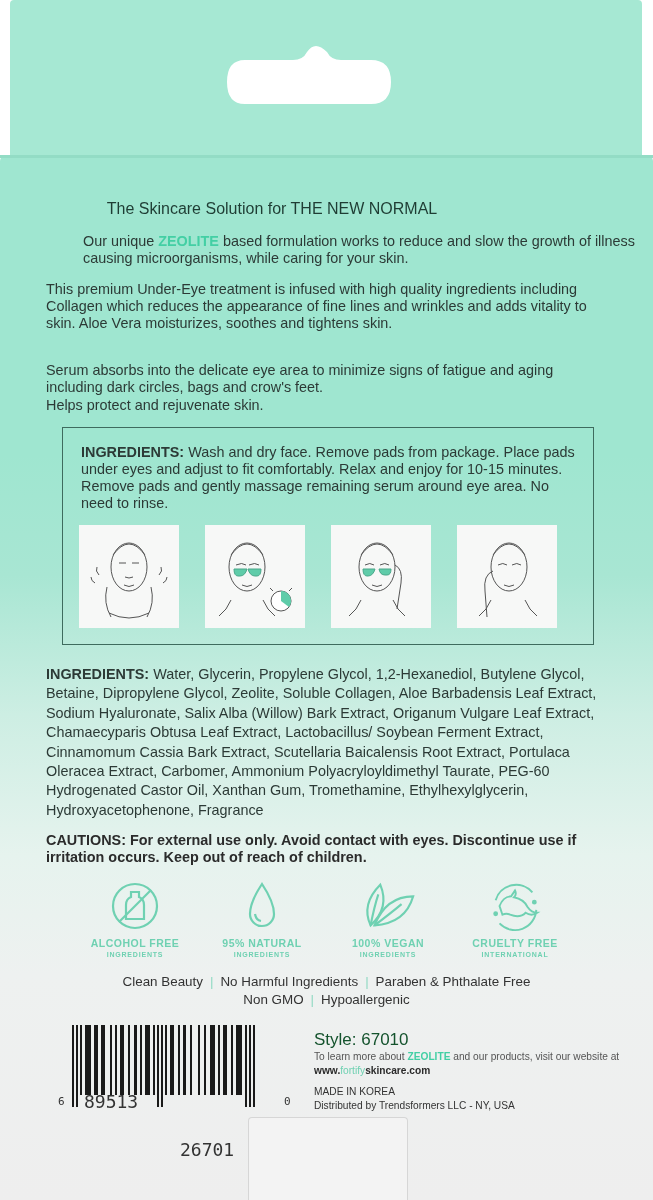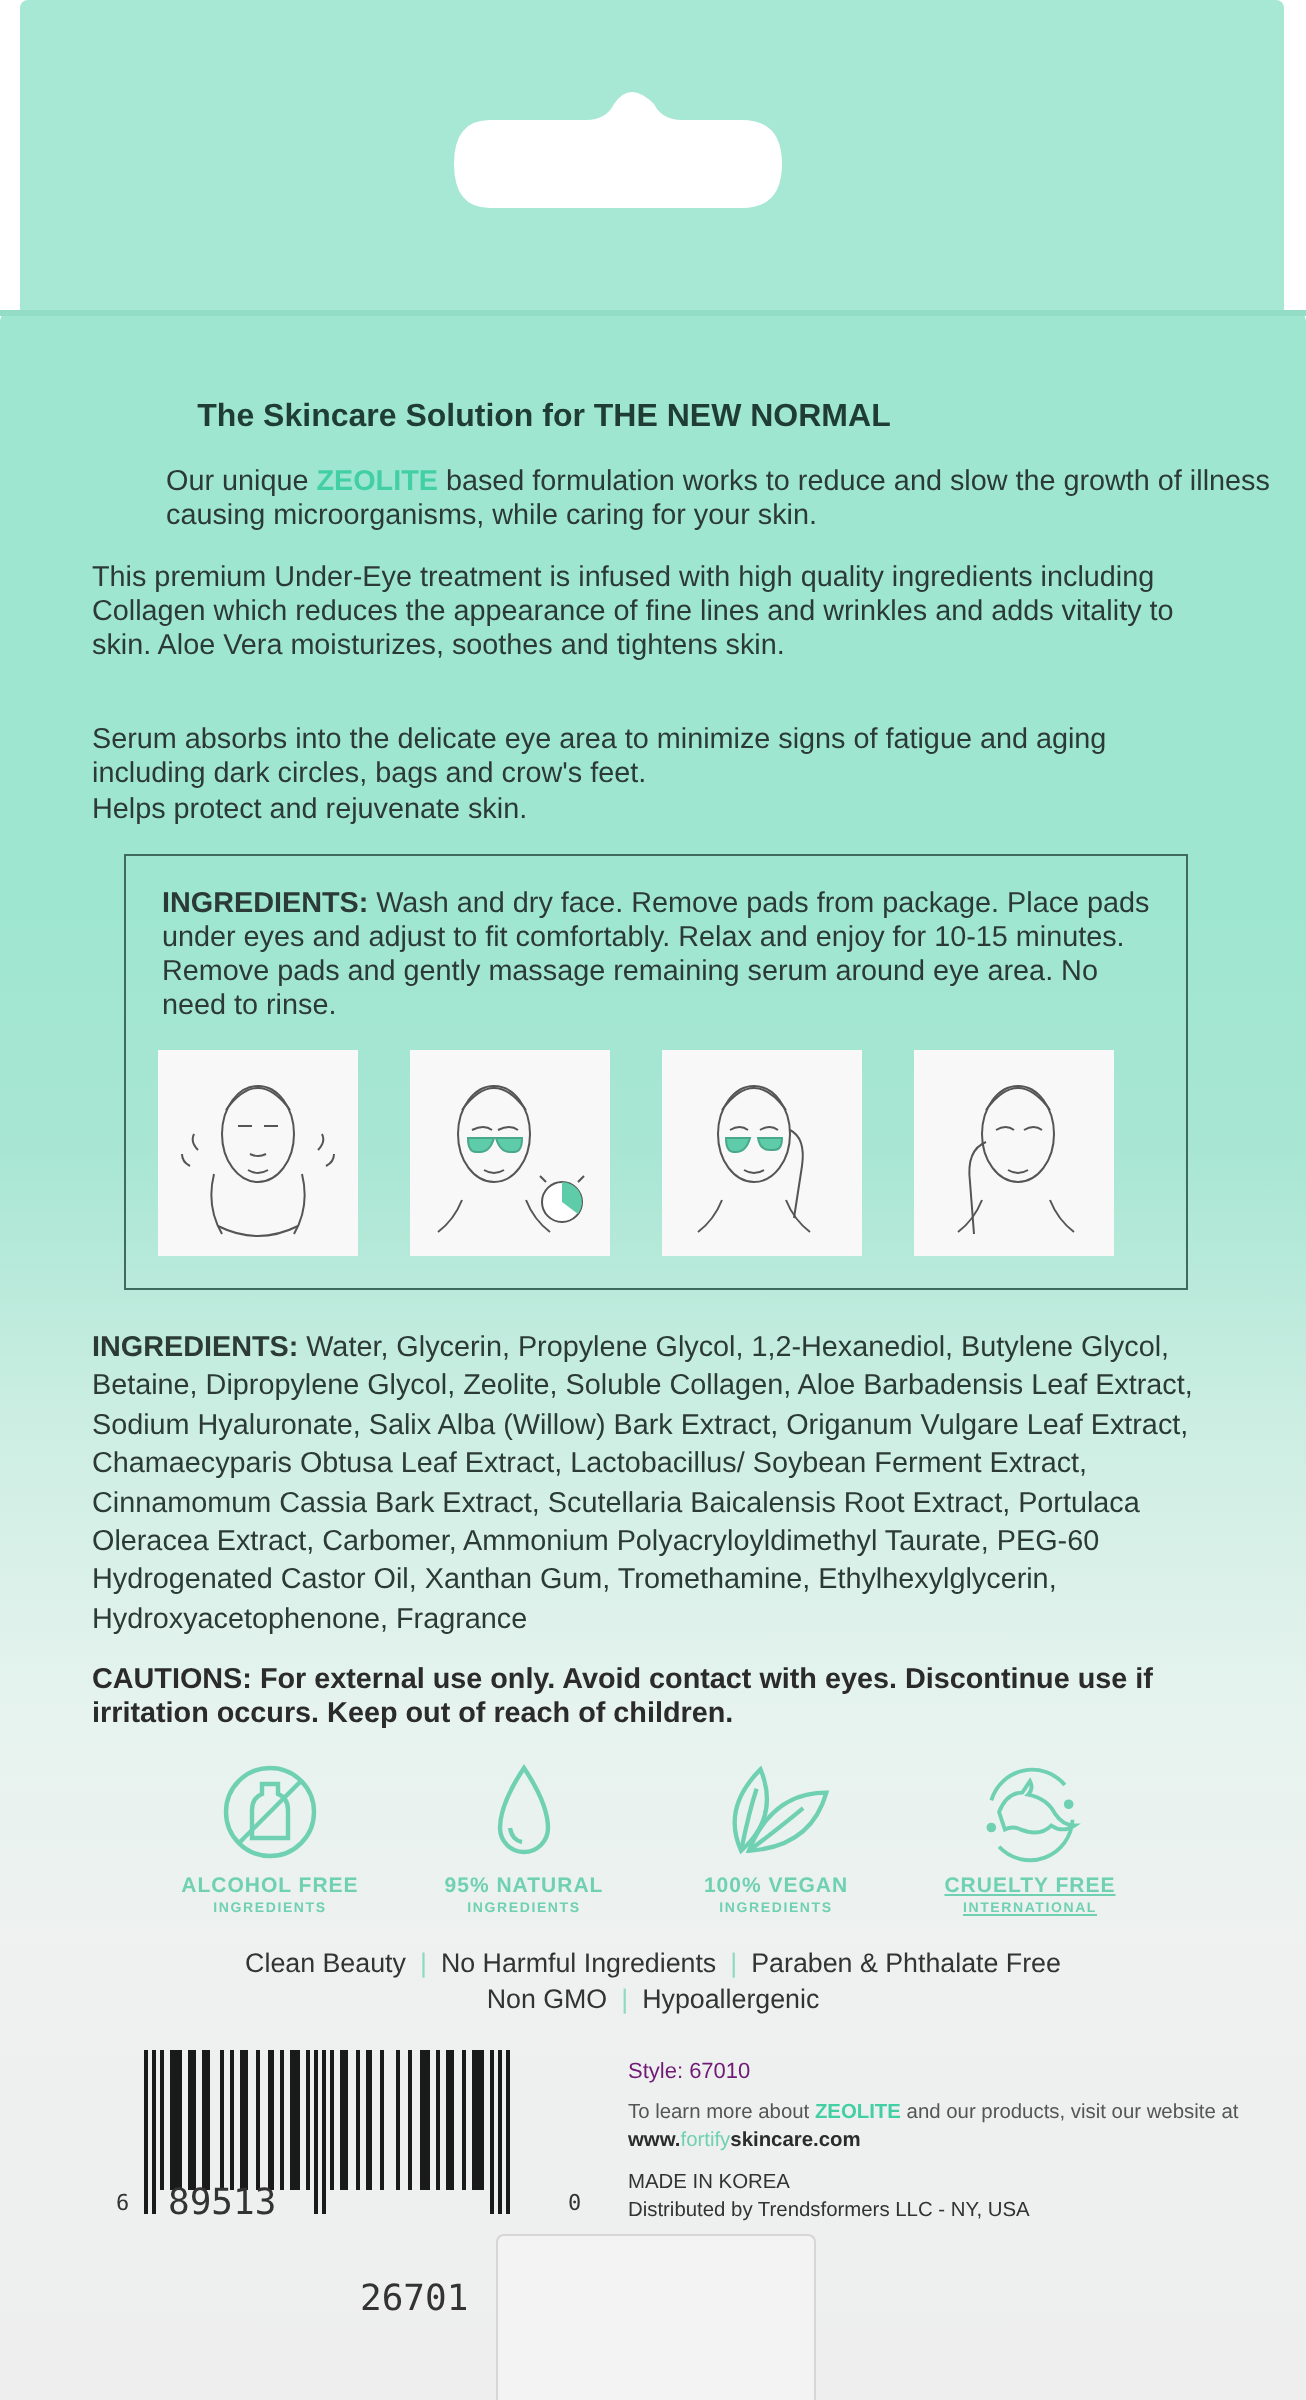--- a/index.html
+++ b/index.html
@@ -3,41 +3,41 @@
 <meta charset="utf-8">
 <style>
   html,body{margin:0;padding:0;}
   body{width:653px;height:1200px;position:relative;overflow:hidden;background:#ffffff;font-family:"Liberation Sans","DejaVu Sans",sans-serif;color:#2b2b2b;}
   .flap{position:absolute;left:10px;top:0;width:632px;height:160px;background:#a6e8d3;border-radius:4px 4px 0 0;}
   .hang-hole{position:absolute;left:215px;top:42px;width:168px;height:66px;}
   .panel{position:absolute;left:0;top:155px;width:653px;height:1045px;
     background:linear-gradient(to bottom,#9fe6d0 0px,#9fe6d0 300px,#a8e6d3 420px,#cdeee3 560px,#e6f3ee 700px,#eef1f0 820px,#eeeeee 1045px);
     border-radius:6px 6px 0 0;}
   .panel-top-edge{position:absolute;left:0;top:155px;width:653px;height:3px;background:#93dcc5;}
-  .title{position:absolute;left:0;top:200px;width:544px;text-align:center;font-size:16px;font-weight:bold;color:#1f3d34;}
+  .title{position:absolute;left:0;top:200px;width:544px;text-align:center;font-size:16px;font-weight:normal;color:#1f3d34;}
   .para{position:absolute;left:46px;width:560px;font-size:14.4px;line-height:17px;color:#2c3a36;}
   .zeo{color:#43cfa4;font-weight:bold;}
   .directions-box{position:absolute;left:62px;top:427px;width:532px;height:218px;border:1.5px solid #3e6b5e;box-sizing:border-box;}
   .dir-text{position:absolute;left:18px;top:16px;width:500px;font-size:14.4px;line-height:17px;color:#2c3a36;}
   .dir-text b{font-weight:bold;}
   .step{position:absolute;top:97px;width:100px;height:103px;background:#f7f8f7;}
   .step svg{width:100%;height:100%;}
   .ingredients{position:absolute;left:46px;top:665px;width:566px;font-size:14.4px;line-height:19.4px;color:#2c3a36;}
   .ingredients b{font-weight:bold;}
   .cautions{position:absolute;left:46px;top:832px;width:566px;font-size:14.4px;line-height:17px;font-weight:bold;color:#2b2b2b;}
   .badge{position:absolute;top:880px;width:110px;text-align:center;color:#6fd1b2;}
   .badge svg{width:52px;height:52px;display:block;margin:0 auto;}
   .badge .main{font-size:10.5px;font-weight:bold;letter-spacing:0.5px;margin-top:5px;}
   .badge .sub{font-size:7px;font-weight:bold;letter-spacing:0.8px;margin-top:2px;}
   .claims{position:absolute;left:0;width:653px;text-align:center;font-size:13.4px;color:#333;}
   .sep{color:#8fd9c2;margin:0 7px;}
   .barcode{position:absolute;left:60px;top:1025px;width:222px;height:85px;}
   .bc-digits{position:absolute;font-family:"DejaVu Sans Mono","Liberation Mono",monospace;color:#333;}
   .info{position:absolute;left:314px;}
-  .style{top:1030px;font-size:11px;color:#701a75;}
+  .style{top:1030px;font-size:17px;color:#14532d;}
   .learn{top:1050px;font-size:10.2px;line-height:14px;color:#555;width:330px;}
   .learn b{color:#2b2b2b;}
   .made{top:1085px;font-size:10.2px;line-height:14px;color:#333;}
   .tab{position:absolute;left:248px;top:1117px;width:158px;height:83px;background:#f3f3f3;border:1px solid #d6d6d6;border-bottom:none;border-radius:4px 4px 0 0;}
 </style>
 </head>
 <body>
 
 <div class="flap">
   <svg class="hang-hole" viewBox="0 0 168 66">
@@ -138,21 +138,21 @@
 <div class="badge" style="left:333px;">
   <svg viewBox="0 0 64 52" fill="none" stroke="#6fd1b2" stroke-width="2.2" style="width:62px;">
     <path d="M14 46 Q4 24 24 4 Q34 28 14 46 Z"></path>
     <path d="M14 46 Q18 26 22 14"></path>
     <path d="M18 46 Q30 16 58 16 Q50 44 18 46 Z"></path>
     <path d="M18 46 Q34 34 46 24"></path>
   </svg>
   <div class="main">100% VEGAN</div>
   <div class="sub">INGREDIENTS</div>
 </div>
-<div class="badge" style="left:460px;text-decoration:underline;">
+<div class="badge" style="left:460px;">
   <svg viewBox="0 0 60 52" fill="none" stroke="#6fd1b2" stroke-width="2" style="width:58px;">
     <path d="M10 20 A22 22 0 0 1 48 12"></path>
     <path d="M52 30 A22 22 0 0 1 14 44"></path>
     <path d="M14 26 q4 -10 12 -10 l4 -6 q2 4 -1 7 q10 2 14 10 q4 6 10 6 q-6 4 -12 0 q-6 6 -16 2 q-4 -2 -8 0 q-2 -6 -3 -9 Z"></path>
     <circle cx="10" cy="34" r="1.5" fill="#6fd1b2"></circle>
     <circle cx="50" cy="22" r="1.5" fill="#6fd1b2"></circle>
   </svg>
   <div class="main">CRUELTY FREE</div>
   <div class="sub">INTERNATIONAL</div>
 </div>

